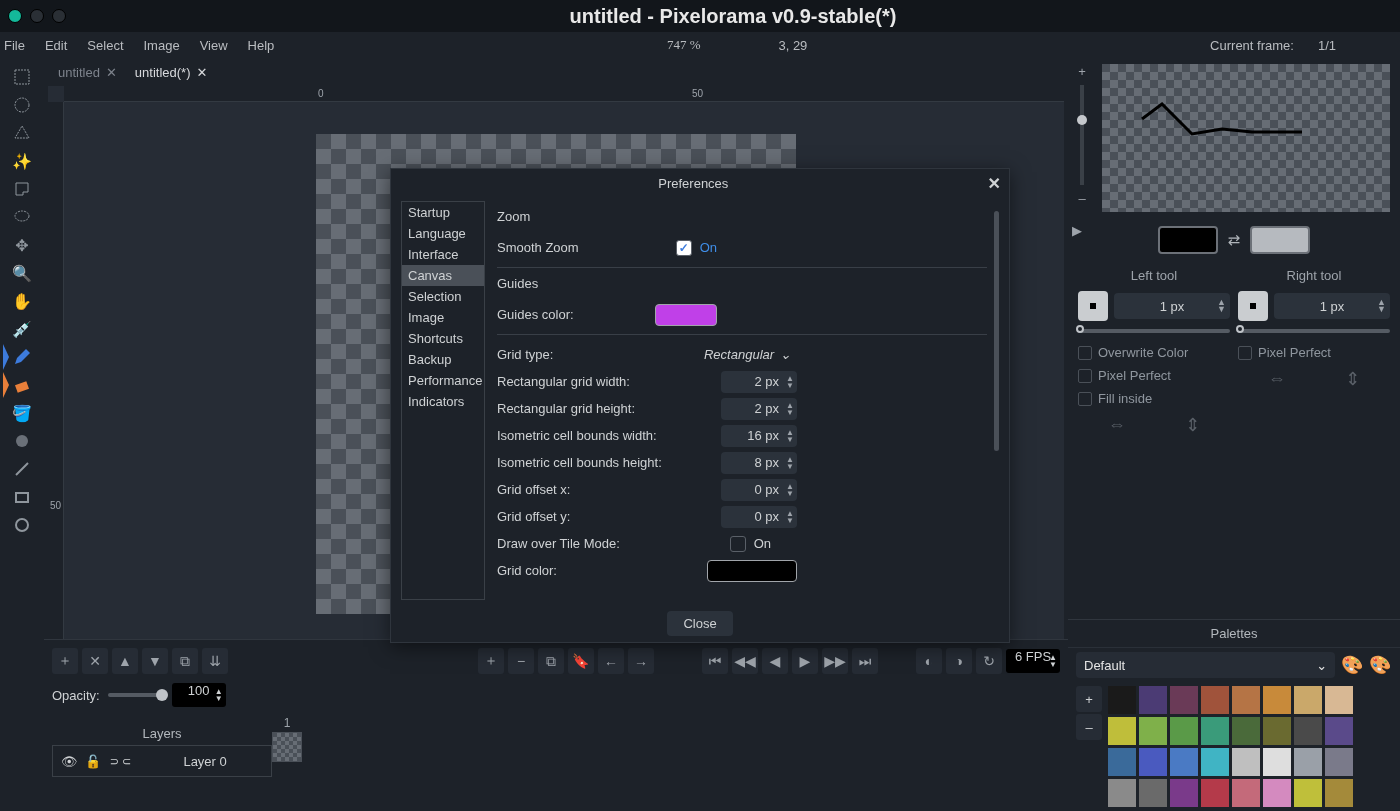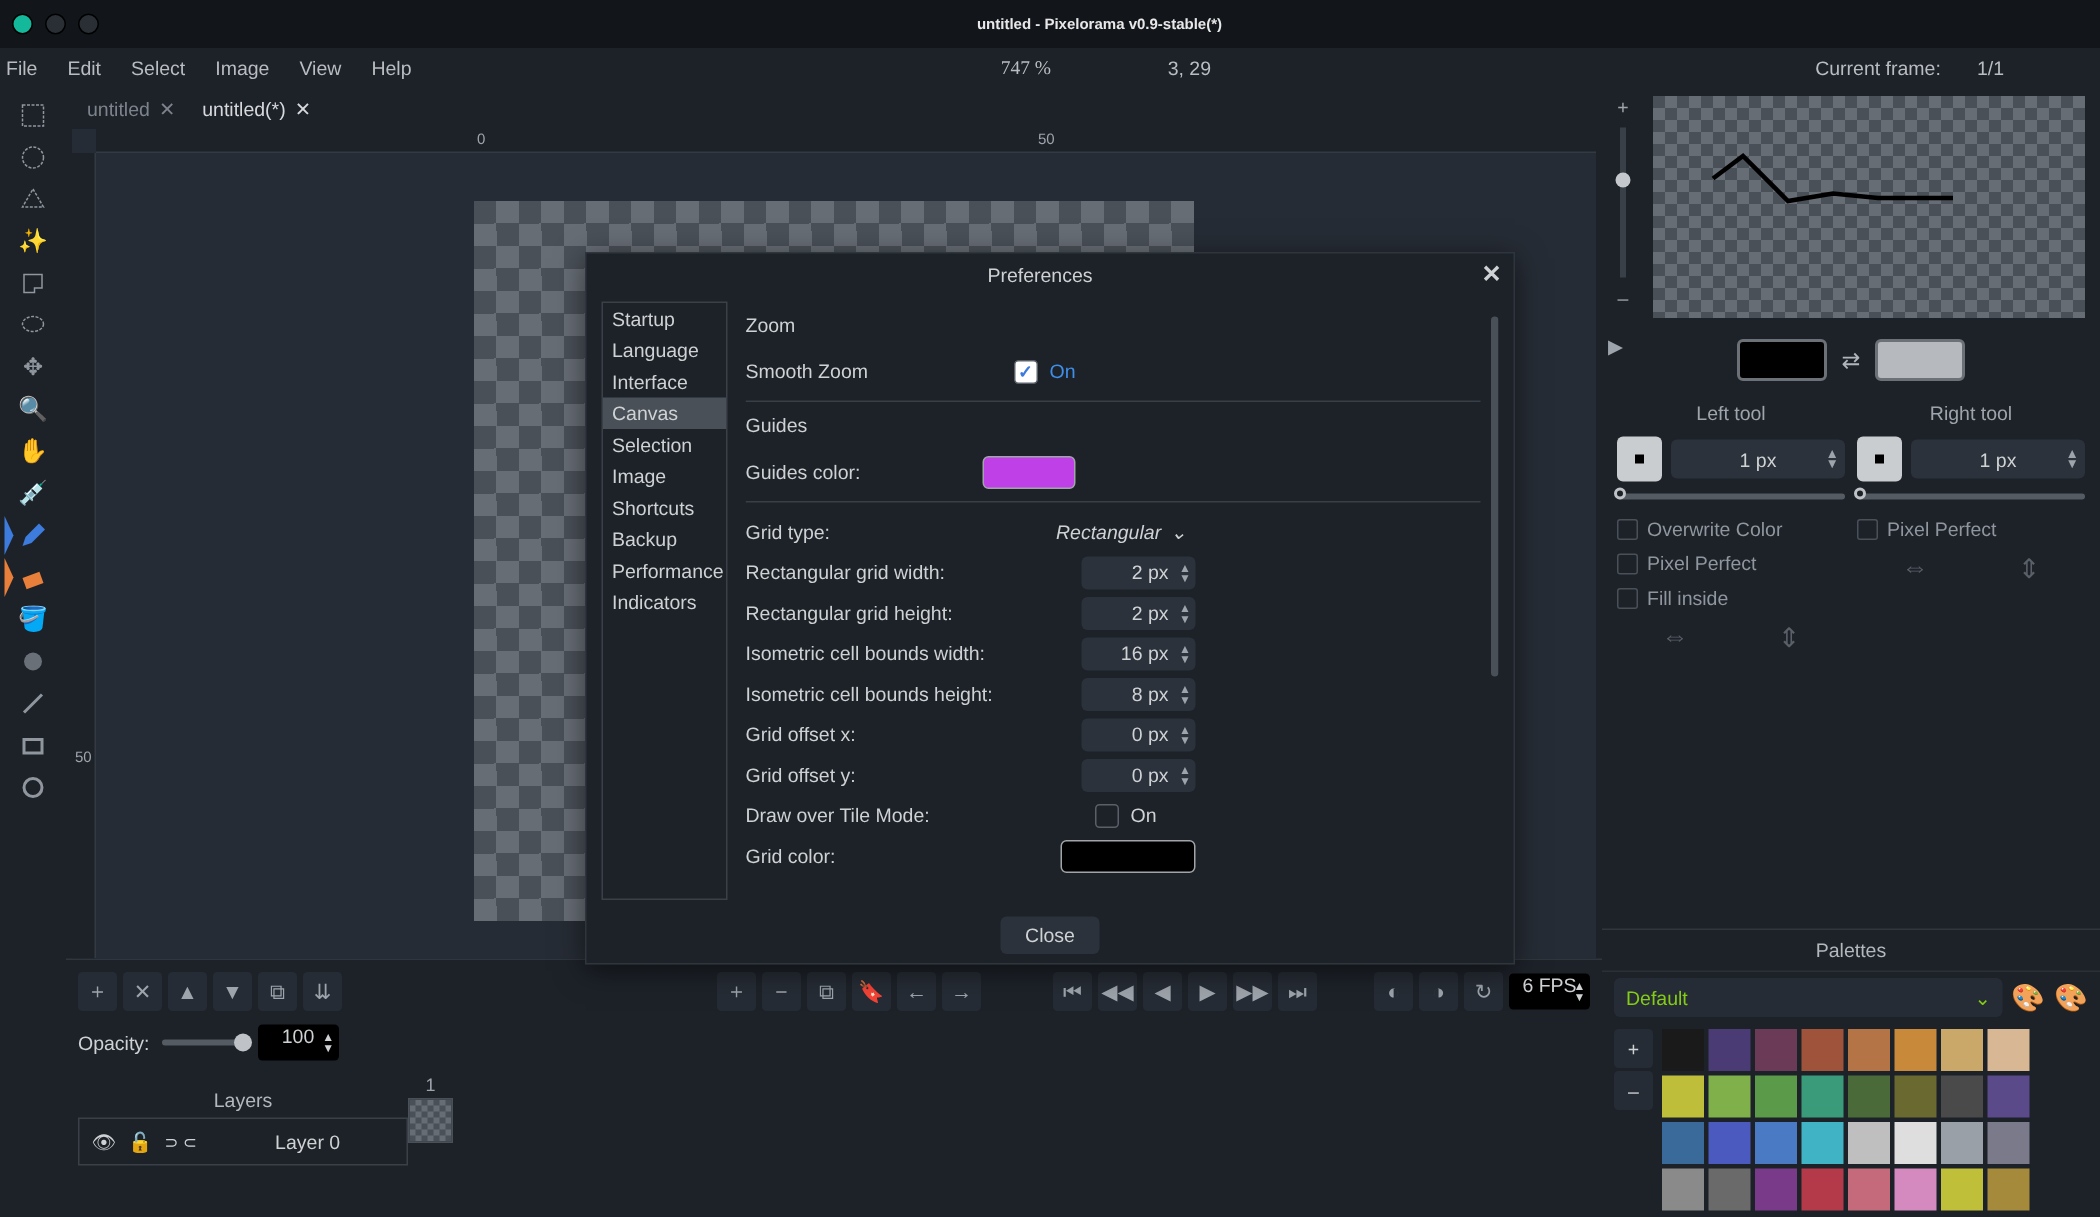--- a/index.html
+++ b/index.html
@@ -3,21 +3,21 @@
 <meta charset="utf-8">
 <style>
 * { box-sizing: border-box; margin: 0; padding: 0; font-family: Arial, sans-serif; }
 body { background: #1d2229; width: 1400px; height: 811px; overflow: hidden; color: #cfd2d4; font-size: 13px; position: relative; }
 
 
 .titlebar { height: 32px; background: #12161b; display: flex; align-items: center; padding: 0 8px; }
 .tb-btn { width: 14px; height: 14px; border-radius: 50%; margin-right: 8px; border: 1px solid #000; }
 .tb-close { background: #14b89a; }
 .tb-min, .tb-max { background: #2a2f35; }
-.tb-title { flex: 1; text-align: center; color: #e8e8e8; font-weight: bold; font-size: 10px; }
+.tb-title { flex: 1; text-align: center; color: #e8e8e8; font-weight: bold; font-size: 20px; }
 
 
 .menubar { height: 26px; background: #1d2229; display: flex; align-items: center; padding: 0 4px; color: #b9bcc0; font-size: 13px; }
 .menubar .menu-item { margin-right: 20px; cursor: default; }
 .menubar .spacer { flex: 1; }
 .menubar .zoom-lvl { margin-right: 20px; font-family: Liberation Serif, serif; }
 .menubar .dims { margin-right: 14px; margin-top: 44px; }
 .menubar .cursor-pos { margin-right: 30px; }
 .menubar .cur-frame-lbl { margin-right: 24px; }
 
@@ -72,21 +72,21 @@
 .slider-mini { height: 4px; background: #555b63; border-radius: 2px; margin-bottom: 12px; position: relative; }
 .slider-mini .dot2 { width: 8px; height: 8px; border: 2px solid #bfc3c8; border-radius: 50%; position: absolute; left: -2px; top: -4px; background: #1d2229; }
 .chk { display: flex; align-items: center; gap: 6px; color: #8f969e; font-size: 13px; margin-bottom: 8px; }
 .chk .box { width: 14px; height: 14px; border: 1px solid #4a5058; border-radius: 2px; }
 .mirror-icons { display: flex; justify-content: space-around; margin-top: 8px; color: #5a6068; font-size: 18px; }
 
 
 .palettes { flex: 1; border-top: 1px solid #30363e; }
 .pal-hdr { text-align: center; padding: 6px; color: #b3b8bd; border-bottom: 1px solid #2a3038; font-size: 13px; }
 .pal-sel { display: flex; align-items: center; padding: 4px 8px; gap: 6px; }
-.pal-dd { flex: 1; height: 26px; background: #262c35; border-radius: 4px; display: flex; align-items: center; padding: 0 8px; color: #84cc16; justify-content: space-between; }
+.pal-dd { flex: 1; height: 26px; background: #262c35; border-radius: 4px; display: flex; align-items: center; padding: 0 8px; color: #e5e5e5; justify-content: space-between; }
 .pal-body { display: flex; padding: 4px 8px; }
 .pal-pm { display: flex; flex-direction: column; gap: 2px; margin-right: 6px; }
 .pal-pm div { width: 26px; height: 26px; background: #262c35; border-radius: 3px; display: flex; align-items: center; justify-content: center; color: #cfd2d4; }
 .pal-grid { display: grid; grid-template-columns: repeat(8, 28px); gap: 3px; }
 .pal-c { width: 28px; height: 28px; }
 
 
 .timeline { height: 172px; border-top: 1px solid #30363e; background: #1d2229; display: flex; flex-direction: column; padding: 6px 8px; }
 .tl-top { height: 30px; display: flex; align-items: center; gap: 4px; }
 .tl-btn { width: 26px; height: 26px; background: #262c35; border-radius: 3px; display: flex; align-items: center; justify-content: center; color: #9ea4ab; font-size: 14px; }

